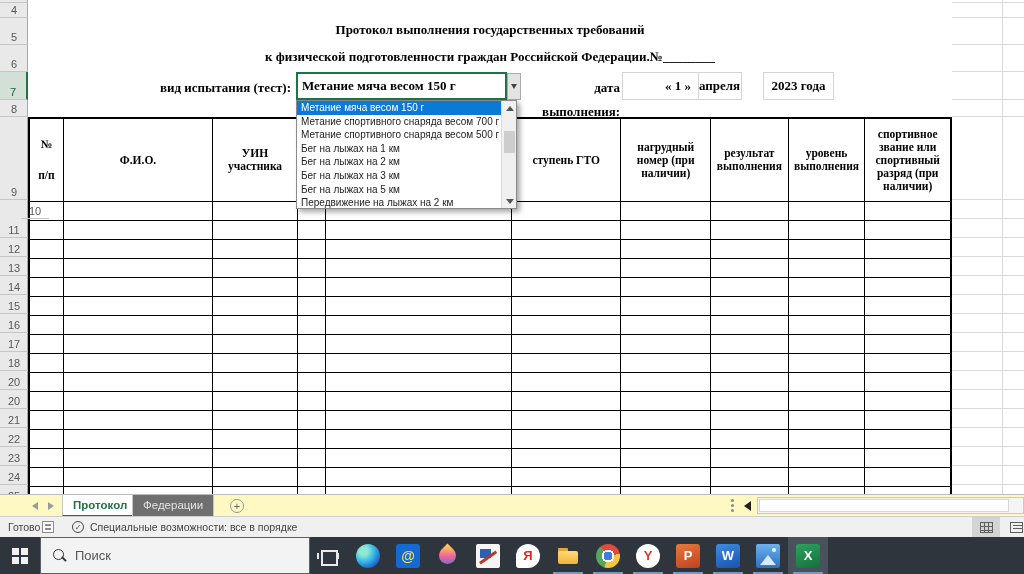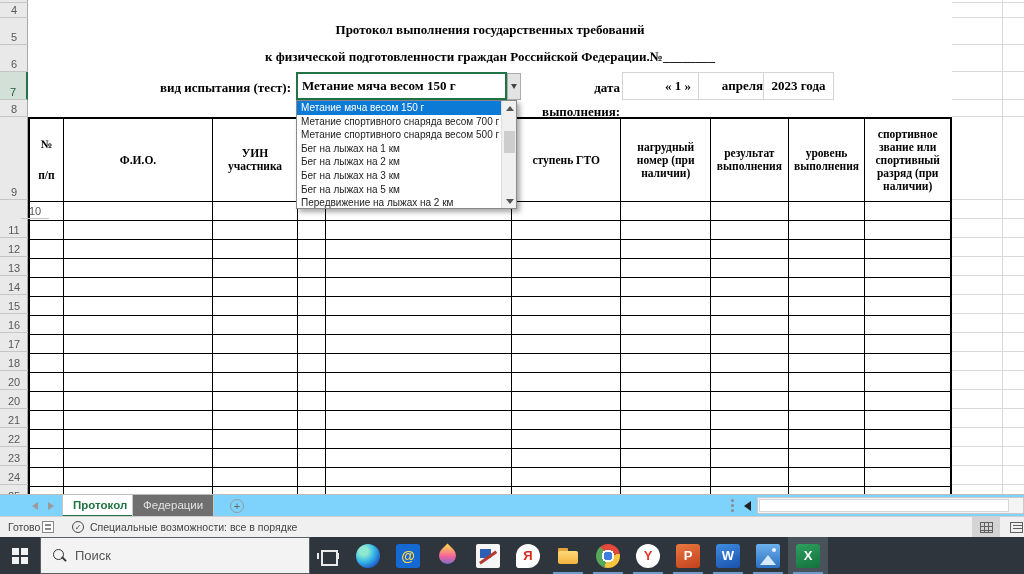--- a/index.html
+++ b/index.html
@@ -30,21 +30,21 @@
              font-size:13px; line-height:24px; padding-left:4px; z-index:20; }
   .dd-btn{ position:absolute; left:507px; top:73px; width:14px; height:27px; background:#e3e3e3;
            border:1px solid #ababab; display:flex; align-items:center; justify-content:center; z-index:21; }
   .dd-btn .tri{ width:0; height:0; border-left:3.5px solid transparent; border-right:3.5px solid transparent;
                 border-top:5px solid #444; }
   .date-label{ position:absolute; left:515px; top:76px; width:105px; height:24px; line-height:24px;
                text-align:right; font-family:"Liberation Serif", serif; font-weight:bold; font-size:13px; }
   .date-cell{ position:absolute; top:72px; height:28px; border:1px solid #d4d4d4; line-height:26px;
               font-family:"Liberation Serif", serif; font-weight:bold; font-size:13px; }
   .dc1{ left:622px; width:77px; text-align:right; padding-right:7px; }
-  .dc2{ left:698px; width:66px; text-align:right;padding-left:22px; }
+  .dc2{ left:698px; width:44px; text-align:left; }
   .dc3{ left:763px; width:71px; text-align:center; }
 
   
   .ptable{ position:absolute; left:28px; top:117px; width:924px; border:2px solid #000; background:#fff; z-index:2; }
   .thead{ display:flex; height:83px; }
   .hcell{ border-right:1px solid #000; border-bottom:1px solid #000; display:flex; flex-direction:column;
           align-items:center; justify-content:center; text-align:center;
           font-family:"Liberation Serif", serif; font-weight:bold; font-size:11.5px; line-height:13px; padding:2px; }
   .hcell:last-child{ border-right:none; }
   .hcell-no{ justify-content:space-around; padding:10px 0; }
@@ -62,21 +62,21 @@
             white-space:nowrap; overflow:hidden; }
   .dd-item.selected{ background:#0a7ad6; color:#fff; }
   .dd-scroll{ position:absolute; right:0; top:0; width:15px; bottom:0; background:#f0f0f0; border-left:1px solid #dcdcdc; }
   .dd-up,.dd-down{ position:absolute; left:0; width:15px; height:14px; display:flex; align-items:center; justify-content:center; }
   .dd-up{ top:0; } .dd-down{ bottom:0; }
   .tri-up{ width:0;height:0;border-left:4px solid transparent;border-right:4px solid transparent;border-bottom:5px solid #555; }
   .tri-down{ width:0;height:0;border-left:4px solid transparent;border-right:4px solid transparent;border-top:5px solid #555; }
   .dd-thumb{ position:absolute; left:2px; top:30px; width:11px; height:22px; background:#cdcdcd; }
 
   
-  .tabbar{ position:absolute; left:0; top:494px; width:1024px; height:22px; background:#7dd3fc;
+  .tabbar{ position:absolute; left:0; top:494px; width:1024px; height:22px; background:#fef9c3;
            border-top:1px solid #bcbcbc; }
   .navtri{ position:absolute; top:7px; width:0; height:0; }
   .nav-left{ left:32px; border-top:4px solid transparent; border-bottom:4px solid transparent; border-right:6px solid #9a9a9a; }
   .nav-right{ left:48px; border-top:4px solid transparent; border-bottom:4px solid transparent; border-left:6px solid #9a9a9a; }
   .sheet-tab{ position:absolute; top:0; height:22px; line-height:20px; padding:0 10px; font-size:11.5px;
               border-left:1px solid #c6c6c6; border-right:1px solid #c6c6c6; }
   .tab-active{ left:62px; background:#fff; color:#217346; font-weight:bold; border-bottom:2px solid #217346; }
   .tab-inactive{ left:132px; background:#6f6f6f; color:#e3e3e3; }
   .newsheet{ position:absolute; left:230px; top:4px; width:14px; height:14px; border:1px solid #999;
              border-radius:50%; color:#666; font-size:11px; line-height:12px; text-align:center; }

